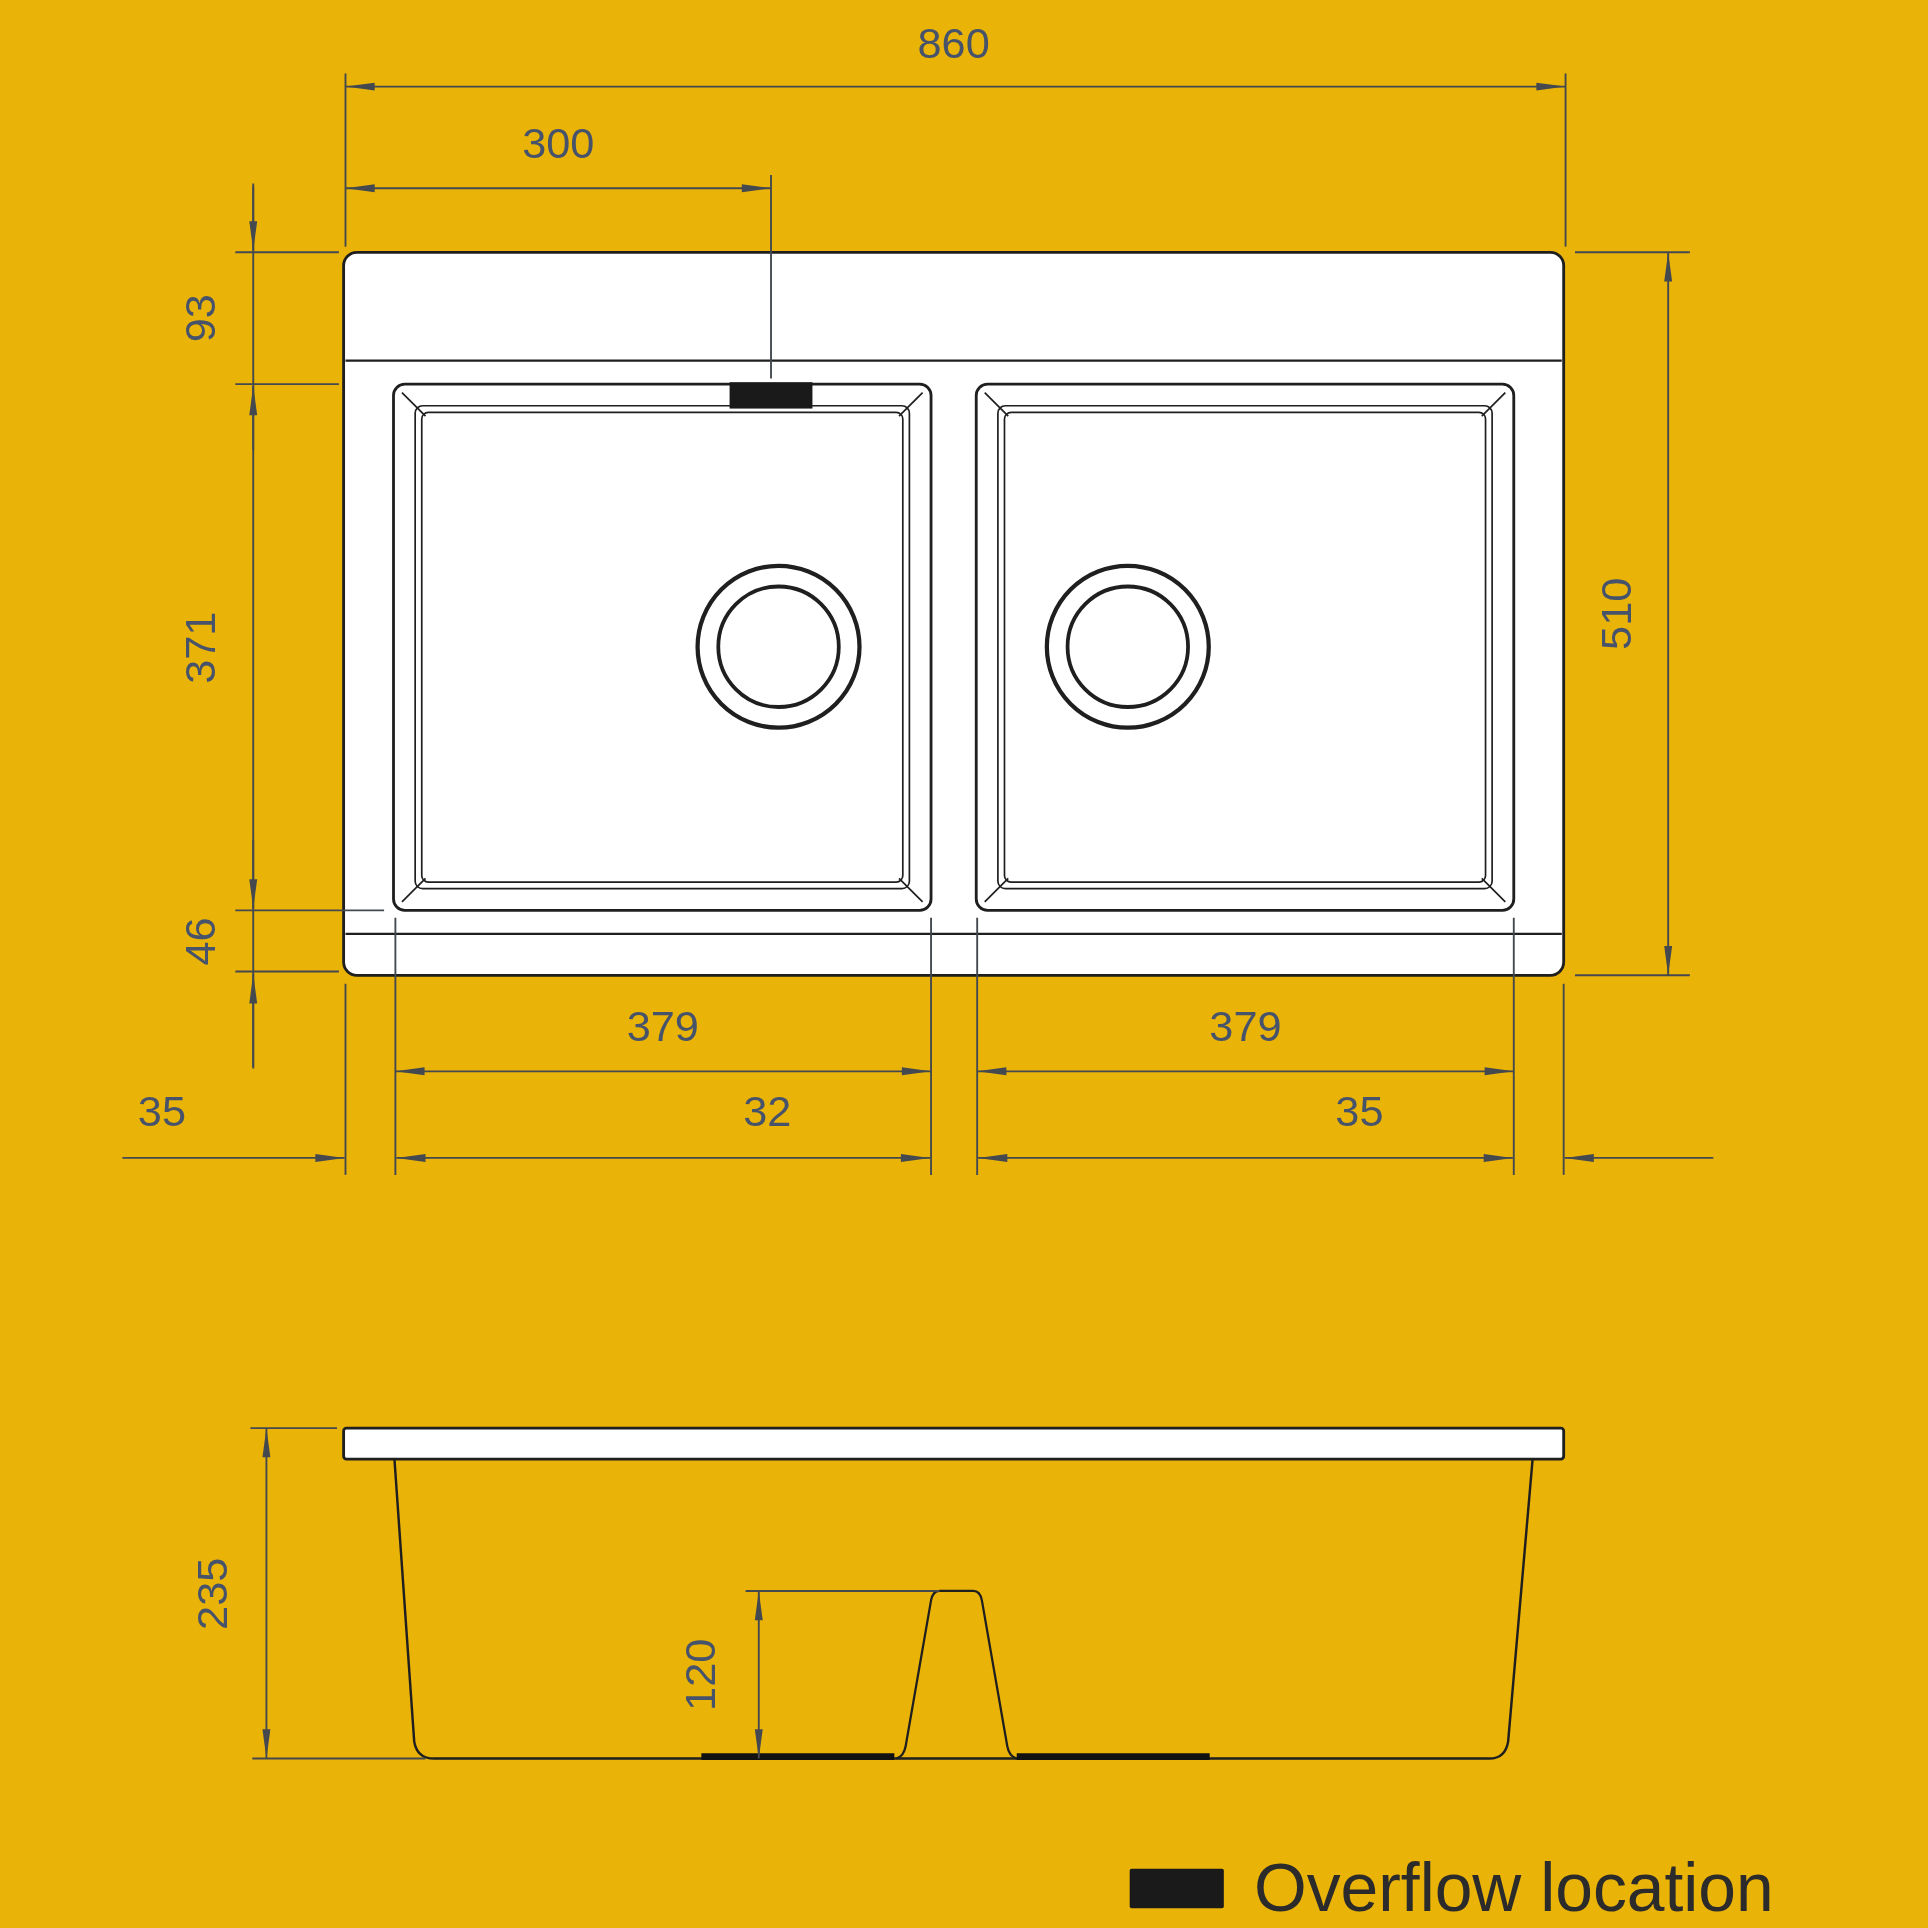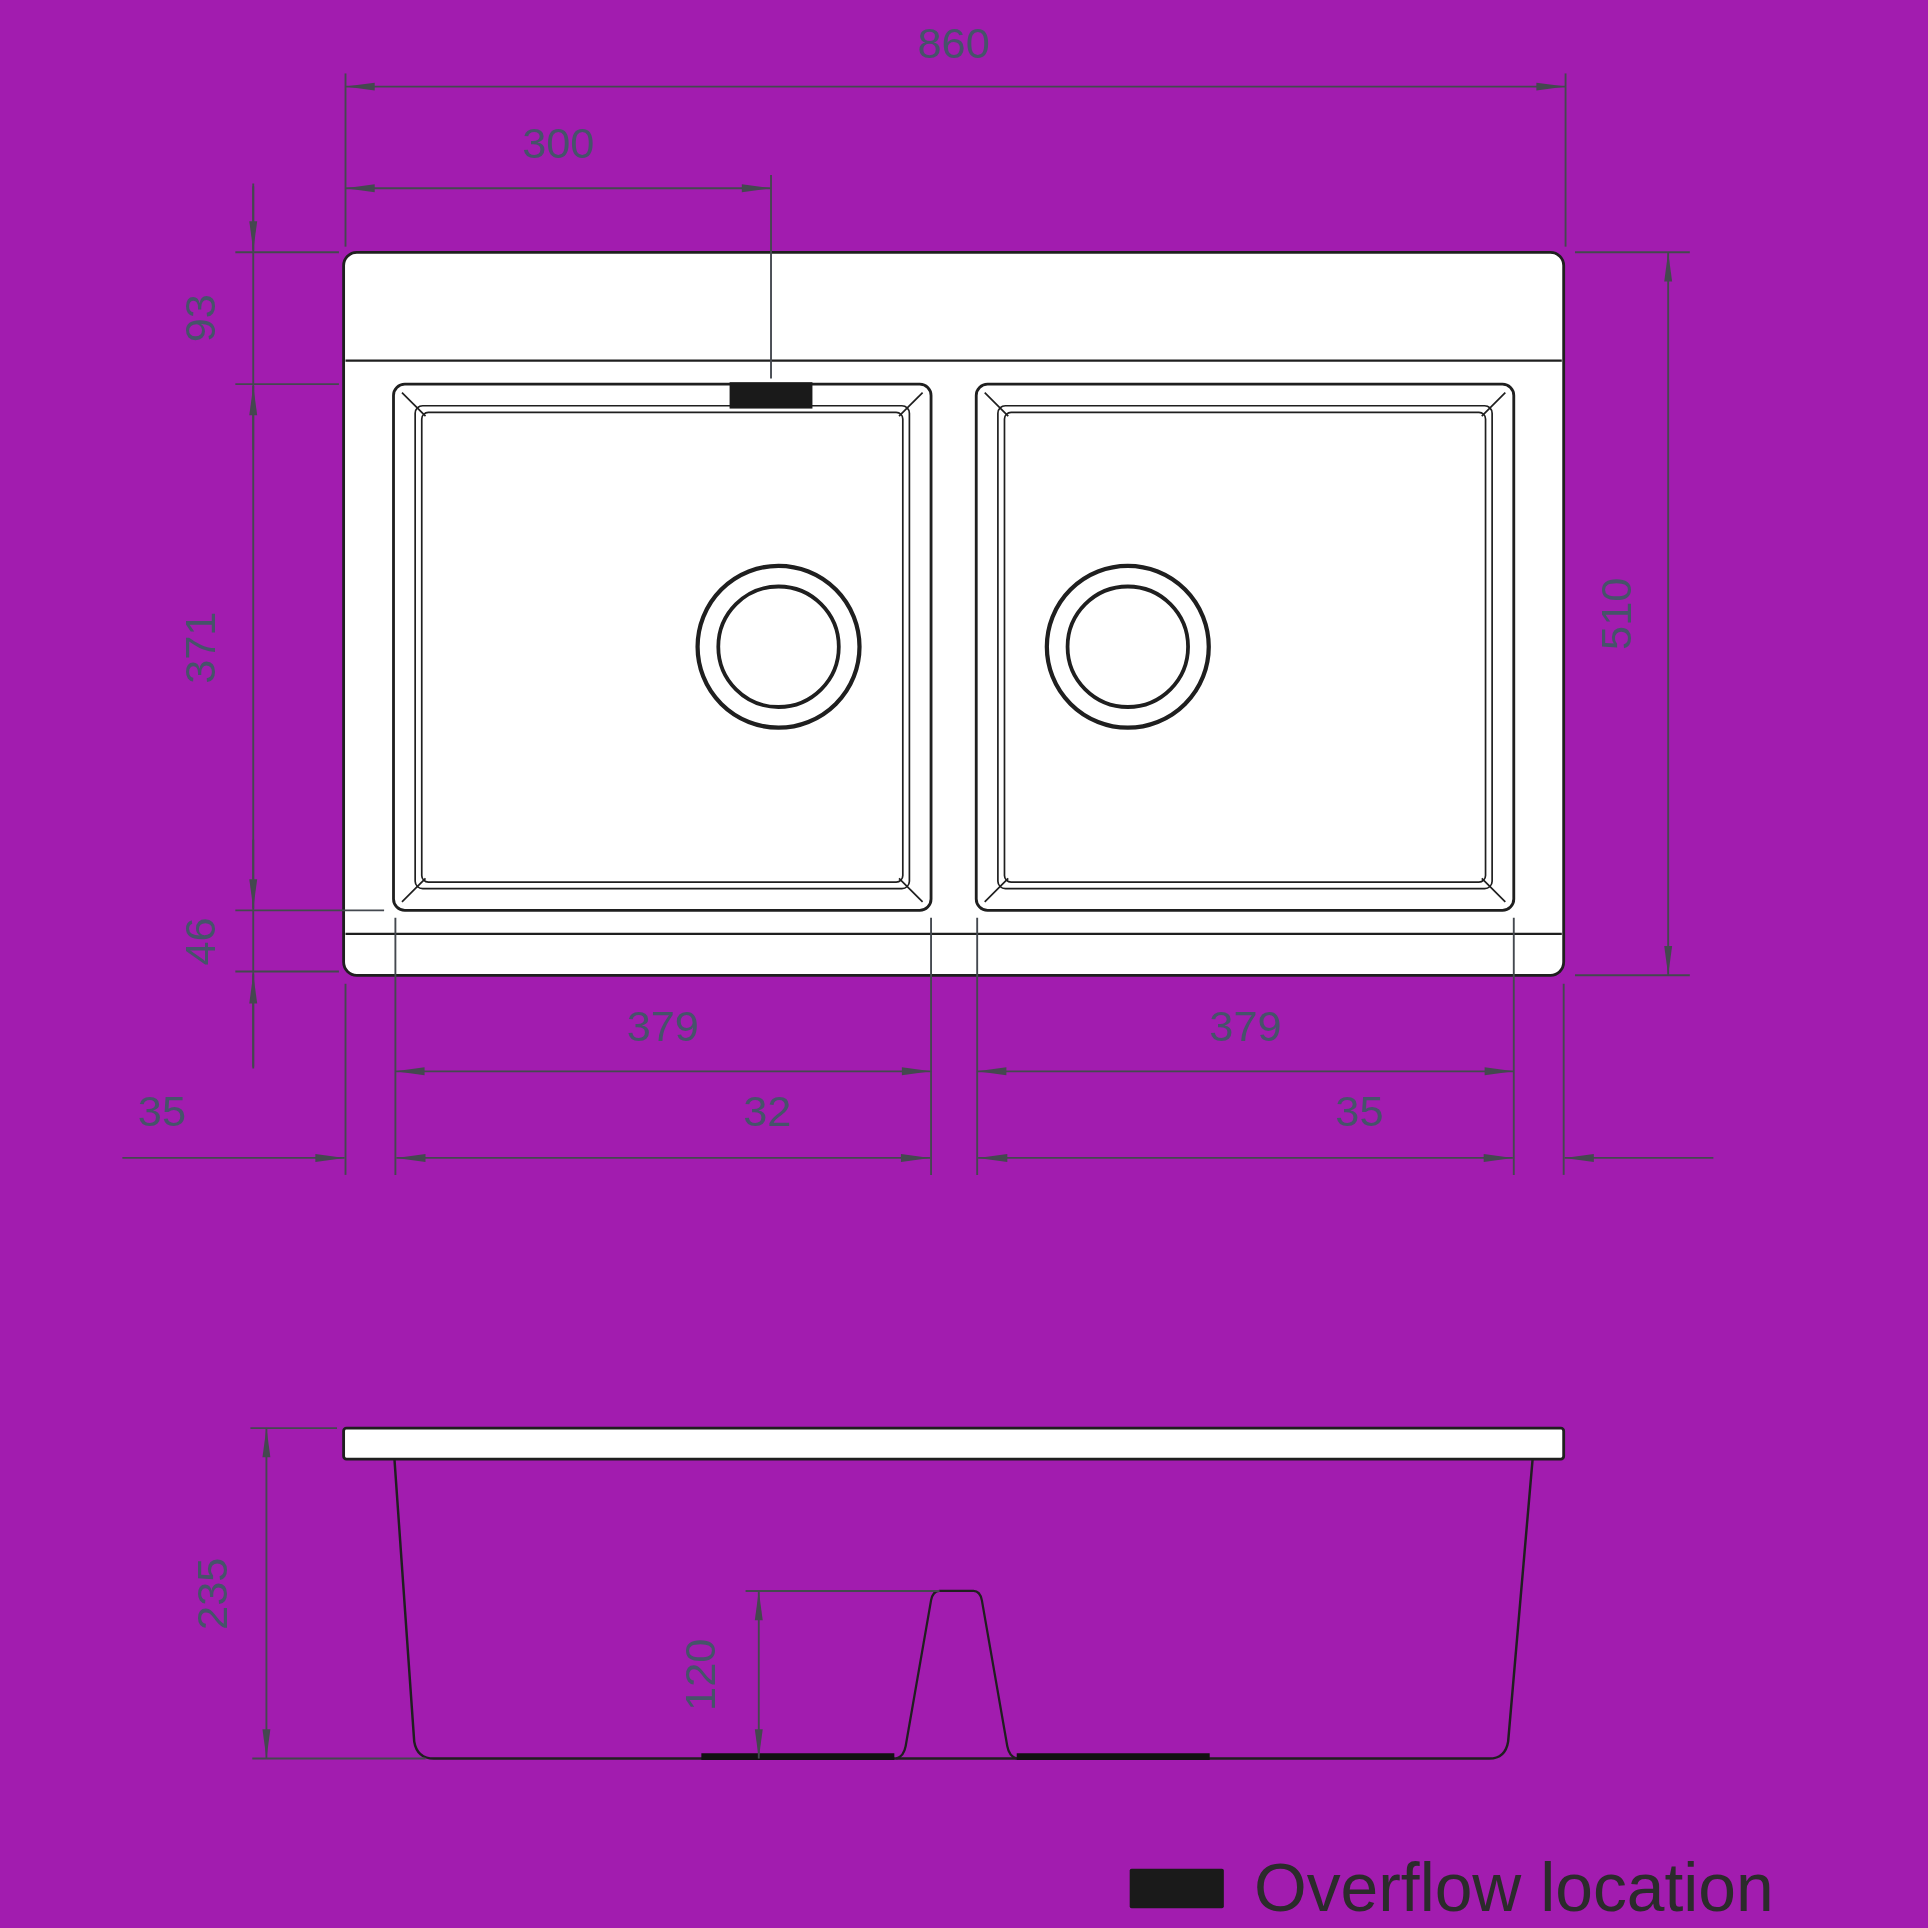--- a/index.html
+++ b/index.html
@@ -1,16 +1,16 @@
 <!DOCTYPE html>
 <html style="font-size:15px"><head>
 <meta charset="utf-8">
 <style>
   html,body{margin:0;padding:0;background:#ffffff;}
-  .page{width:1928px;height:1928px;background:#a21caf;position:relative;overflow:hidden;}
+  .page{width:1928px;height:1928px;background:#eab308;position:relative;overflow:hidden;}
   svg{display:block;}
   text{font-family:"Liberation Sans","DejaVu Sans",sans-serif;}
   .dim-text{font-size:46px;fill:#46536a;}
   .legend-text{font-size:72px;fill:#2b2b2b;}
   .obj{stroke:#1f1f1f;fill:none;}
   .objfill{stroke:#1f1f1f;fill:#ffffff;}
   .dim{stroke:#44484f;fill:none;stroke-width:2;}
   .foot{stroke:#111111;stroke-width:7;}
 </style>
 </head>

